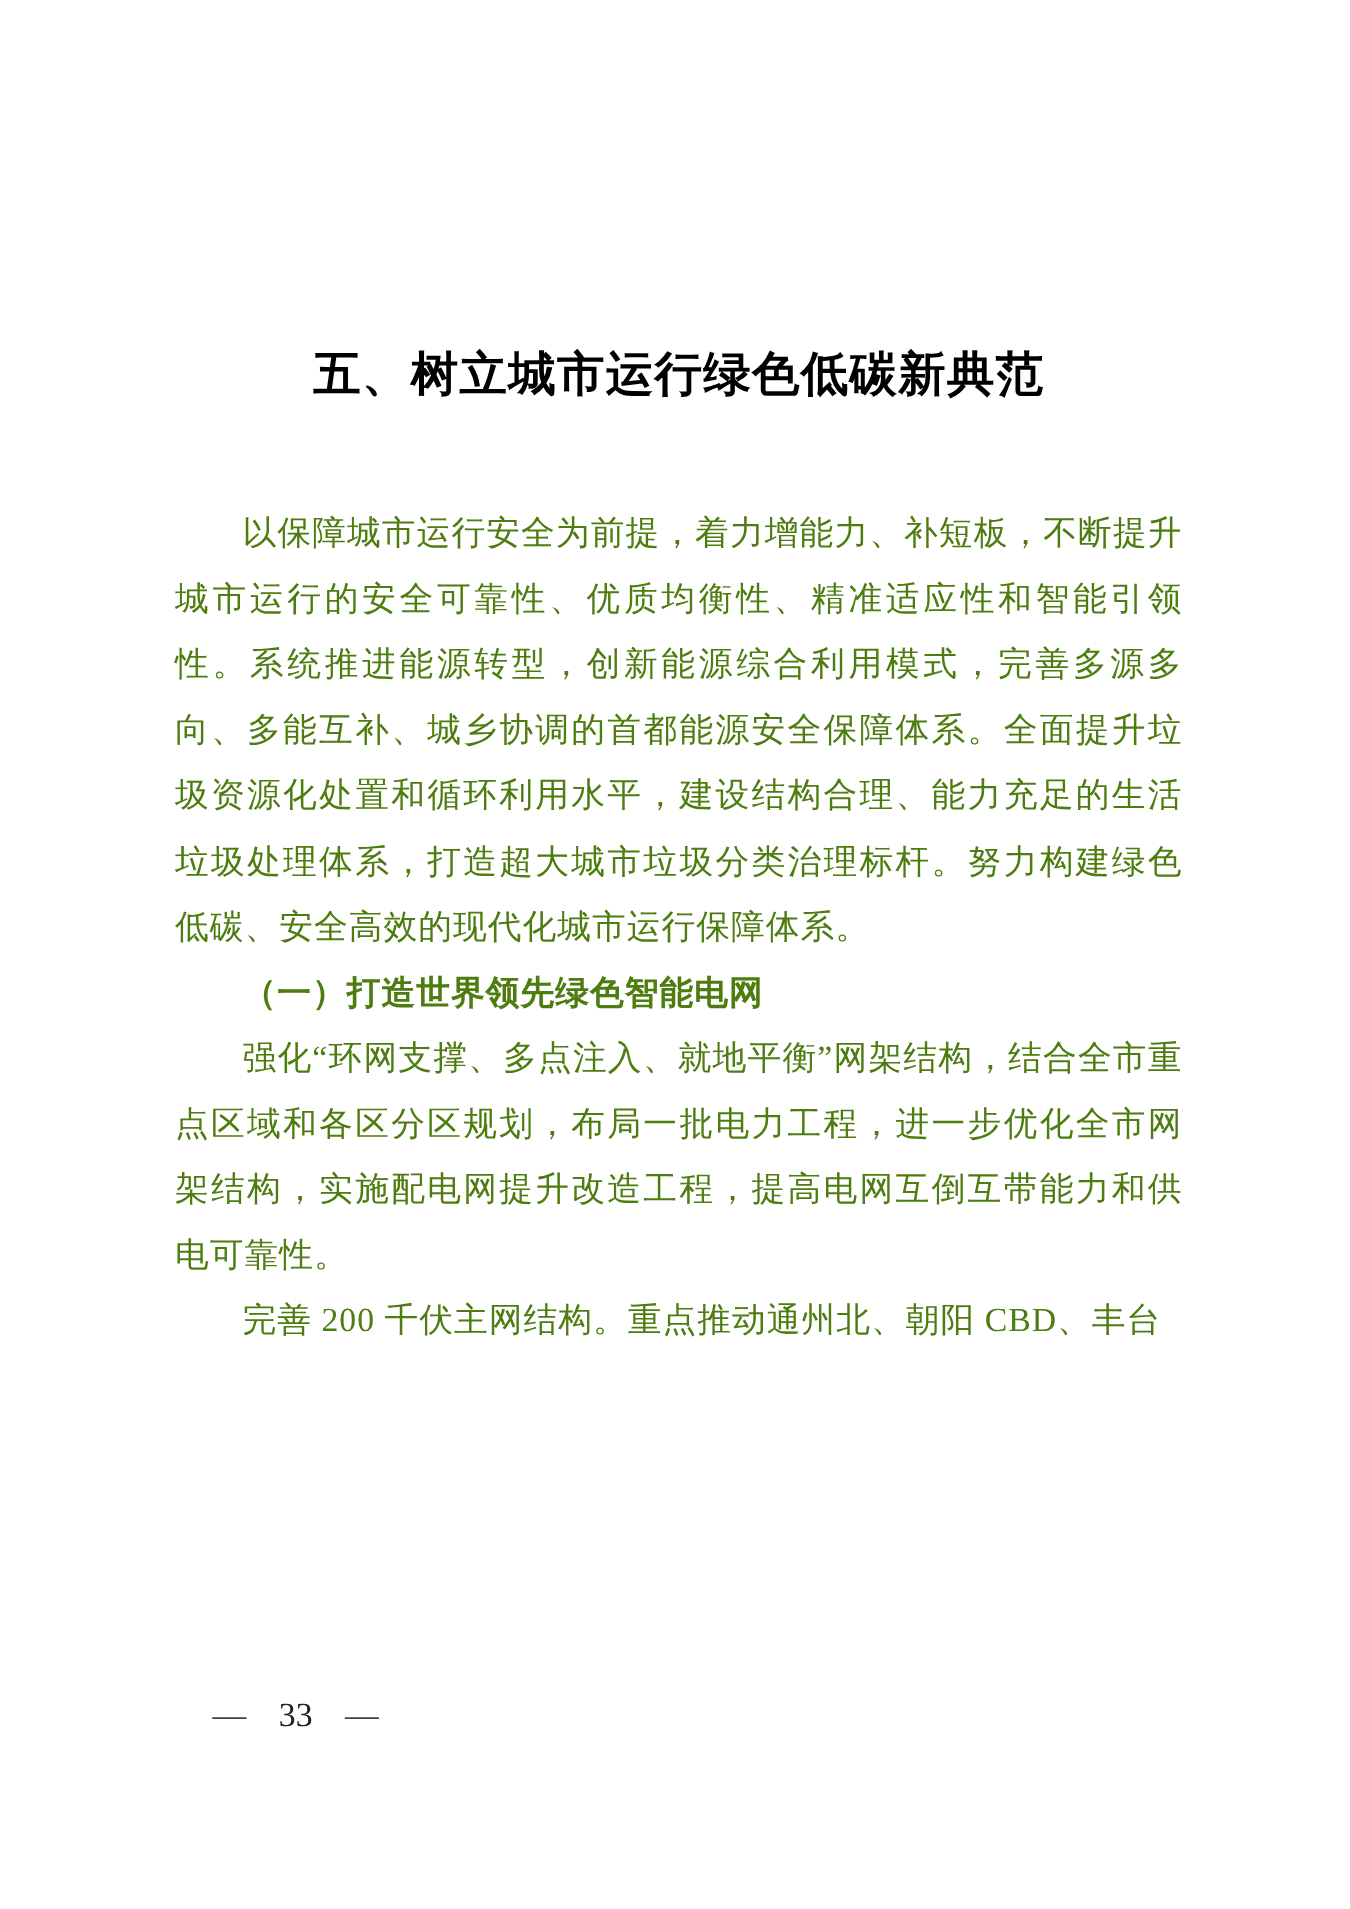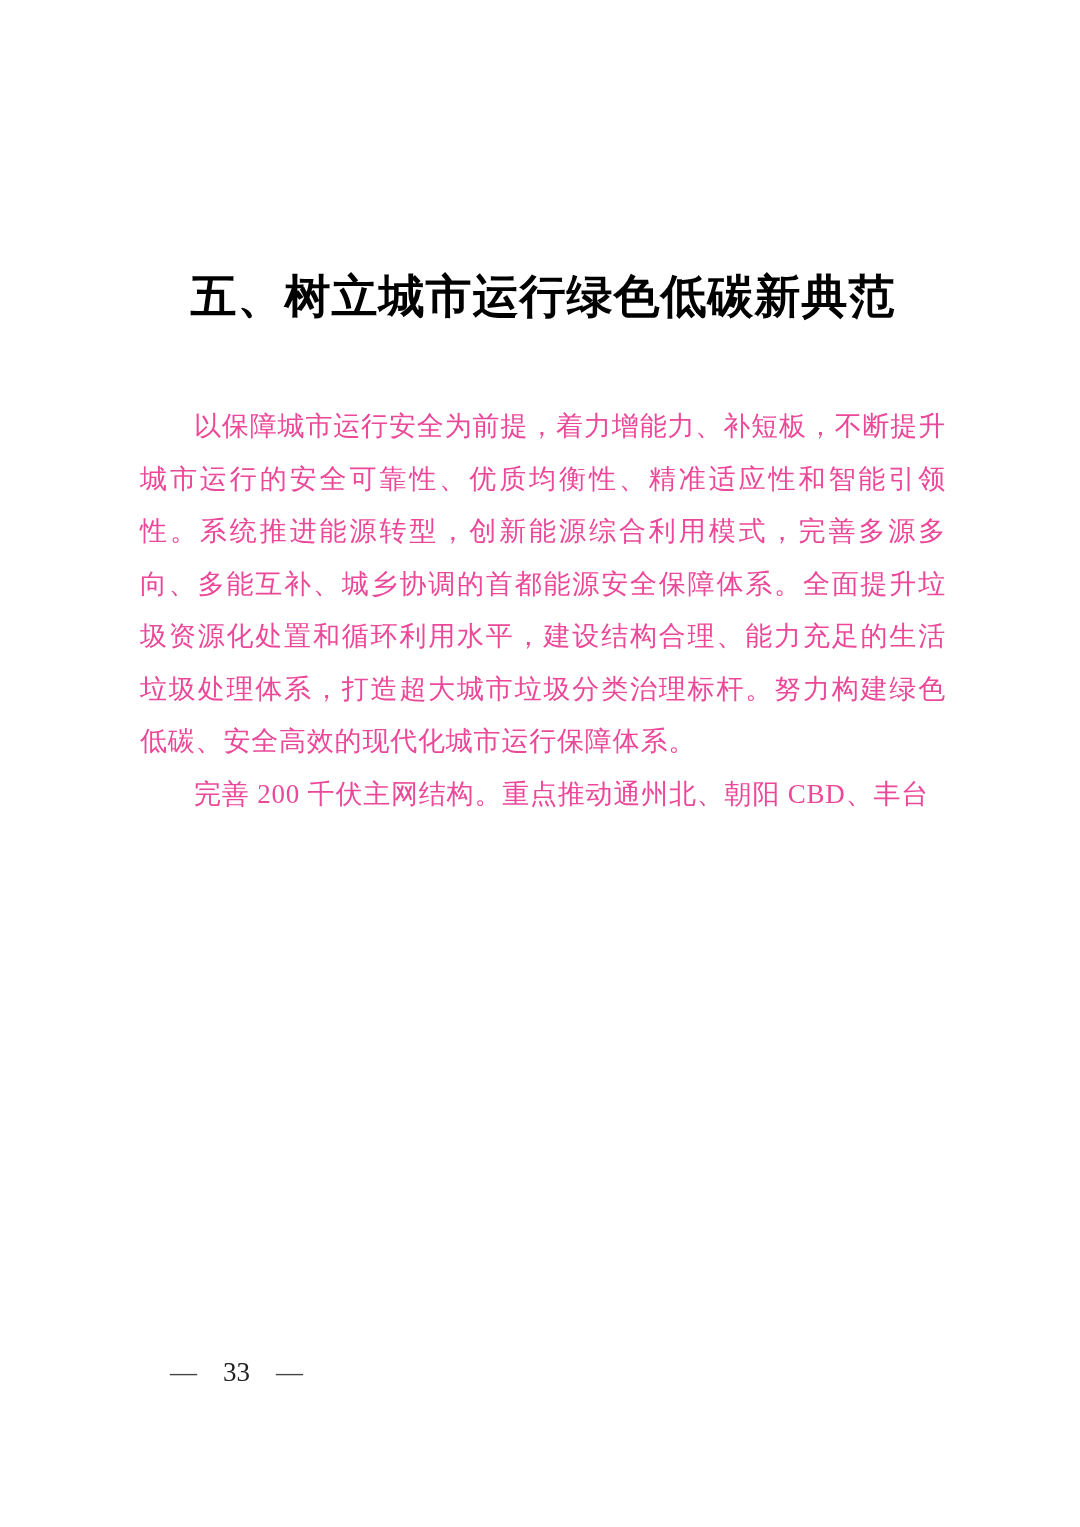--- a/index.html
+++ b/index.html
@@ -18,35 +18,35 @@
   }
   .content {
     position: absolute;
     left: 140px;
     top: 270px;
     width: 806px;
   }
   .doc-title {
     margin: 0 0 70px 0;
     text-align: center;
-    font-size: 46px;
+    font-size: 38px;
     font-weight: 700;
     letter-spacing: 1px;
     line-height: 60px;
     color: #000000;
-    font-family: Liberation Mono, monospace;
+    font-family: Liberation Serif, serif;
   }
   .para {
     margin: 0;
     font-size: 27px;
     line-height: 52.5px;
     letter-spacing: 0.8px;
     text-align: justify;
     text-justify: inter-ideograph;
-    color: #ec4899;
+    color: #4d7c0f;
   }
   .para.indent {
     text-indent: 2em;
   }
   .para.heading2 {
     font-weight: 700;
     text-indent: 2em;
   }
   .para.heading3 {
     font-weight: 400;
@@ -70,22 +70,24 @@
 </style>
 </head>
 <body>
 
 <div class="page">
   <div class="content">
     <h1 class="doc-title">五、树立城市运行绿色低碳新典范</h1>
 
     <p class="para indent">以保障城市运行安全为前提，着力增能力、补短板，不断提升城市运行的安全可靠性、优质均衡性、精准适应性和智能引领性。系统推进能源转型，创新能源综合利用模式，完善多源多向、多能互补、城乡协调的首都能源安全保障体系。全面提升垃圾资源化处置和循环利用水平，建设结构合理、能力充足的生活垃圾处理体系，打造超大城市垃圾分类治理标杆。努力构建绿色低碳、安全高效的现代化城市运行保障体系。</p>
 
+    <p class="para heading2">（一）打造世界领先绿色智能电网</p>
 
 
+    <p class="para indent">强化“环网支撑、多点注入、就地平衡”网架结构，结合全市重点区域和各区分区规划，布局一批电力工程，进一步优化全市网架结构，实施配电网提升改造工程，提高电网互倒互带能力和供电可靠性。</p>
 
 
     <p class="para indent">完善 200 千伏主网结构。重点推动通州北、朝阳 CBD、丰台</p>
   </div>
 
   <div class="footer">
     <span class="dash">—</span>
     <span class="num">33</span>
     <span class="dash">—</span>
   </div>

